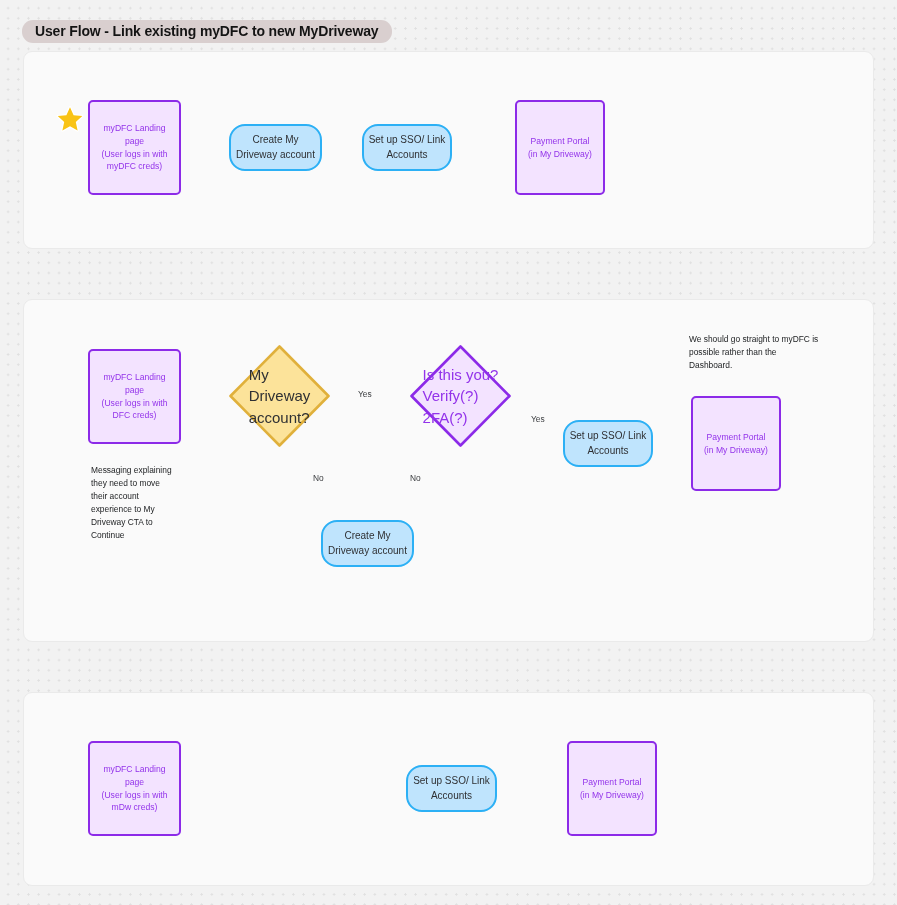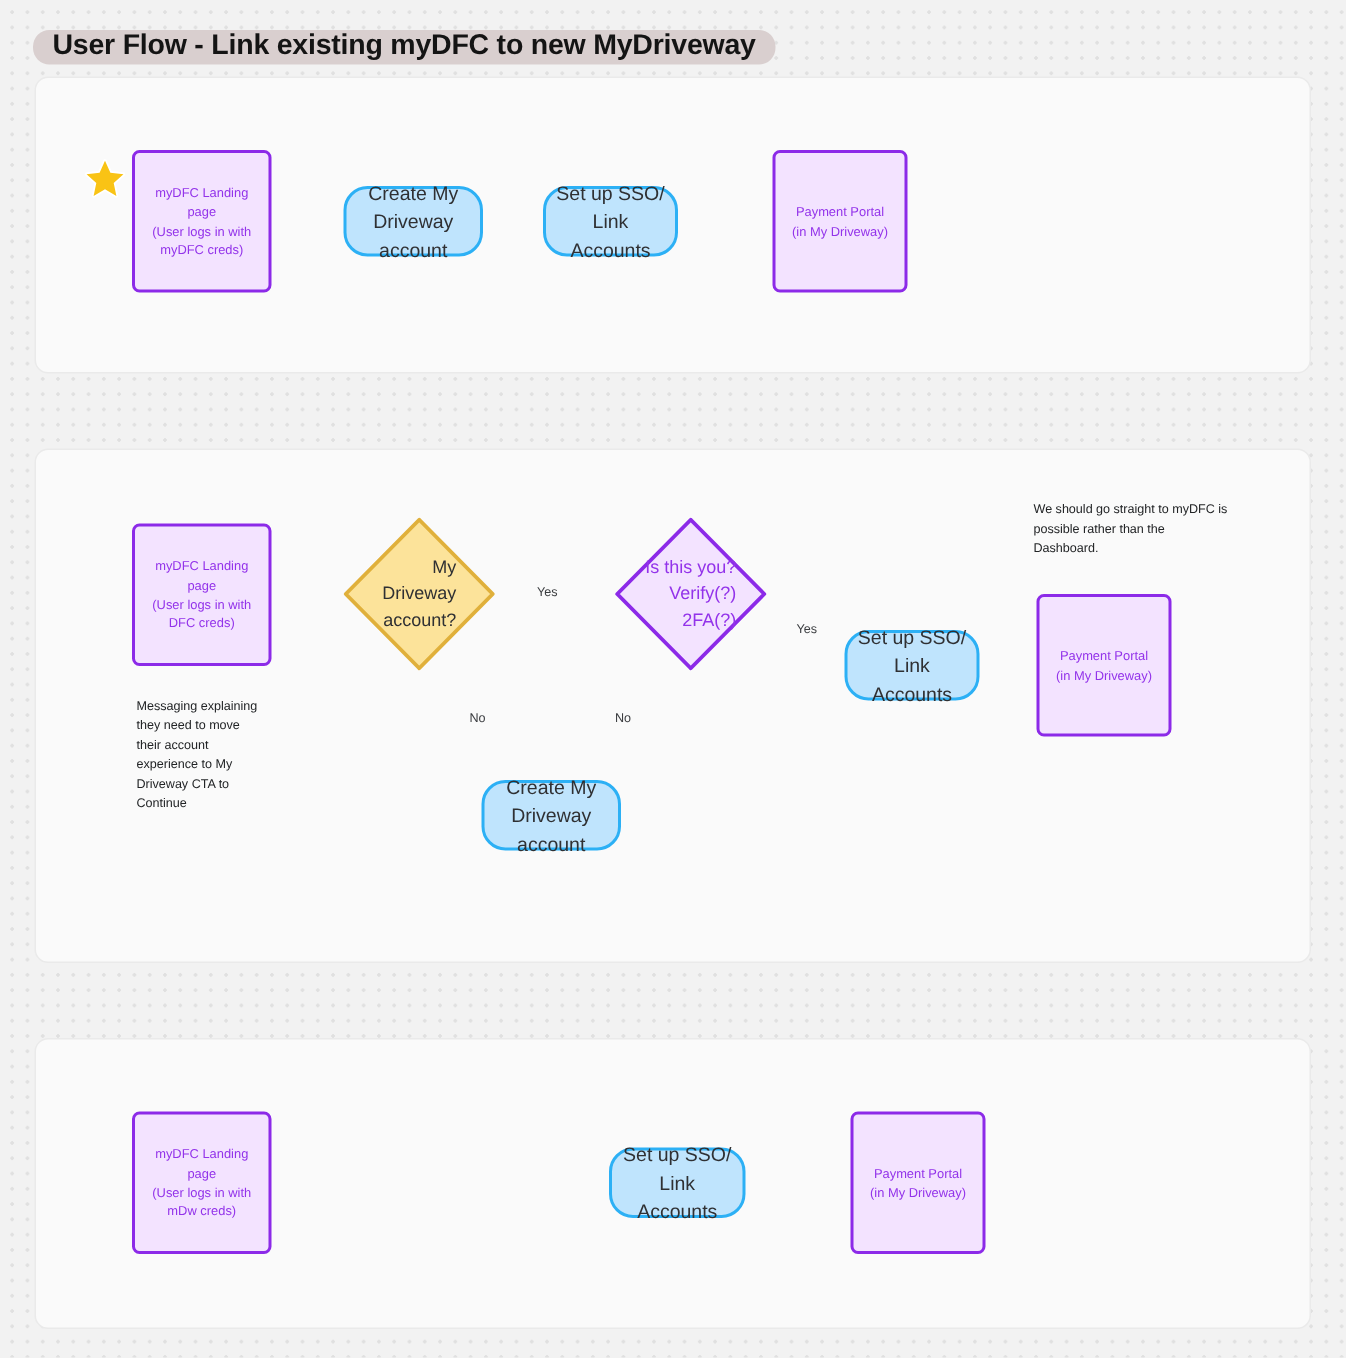--- a/index.html
+++ b/index.html
@@ -25,21 +25,21 @@
   }
   
   .section-title {
     position: absolute;
     height: 22px;
     line-height: 22px;
     padding: 0 13px 1px 13px;
     background: #d9cfcf;
     border-radius: 11px;
     color: #141414;
-    font-size: 19px;
+    font-size: 14px;
     font-weight: bold;
     letter-spacing: -0.15px;
     white-space: nowrap;
   }
   
   .frame {
     position: absolute;
     background: #fafafa;
     border: 1px solid #eaeaea;
     border-radius: 9px;
@@ -63,42 +63,42 @@
     border: 2.2px solid #8c2ae8;
     border-radius: 5px;
     color: #9333ea;
     font-size: 8.6px;
   }
   .node.pill {
     background: #bfe4fd;
     border: 2.2px solid #2cb0f5;
     border-radius: 16px;
     color: #2f3033;
-    font-size: 13px;
+    font-size: 10px;
   }
   .node.diamond {
     width: 0; height: 0;
     background: transparent;
     border: none;
   }
   .dshape {
     position: absolute;
     left: 0; top: 0;
     width: 100%; height: 100%;
   }
   .dlabel {
     position: absolute;
     left: 0; top: 0;
     width: 100%; height: 100%;
     display: flex;
     align-items: center;
     justify-content: center;
-    text-align: right;
+    text-align: left;
     line-height: 1.42;
-    font-size: 12px;
+    font-size: 15px;
     white-space: pre-line;
   }
   .diamond-yellow .dlabel { color: #2f3033; }
   .diamond-purple .dlabel { color: #9333ea; }
 
   
   .note {
     position: absolute;
     color: #222426;
     font-size: 8.4px;

